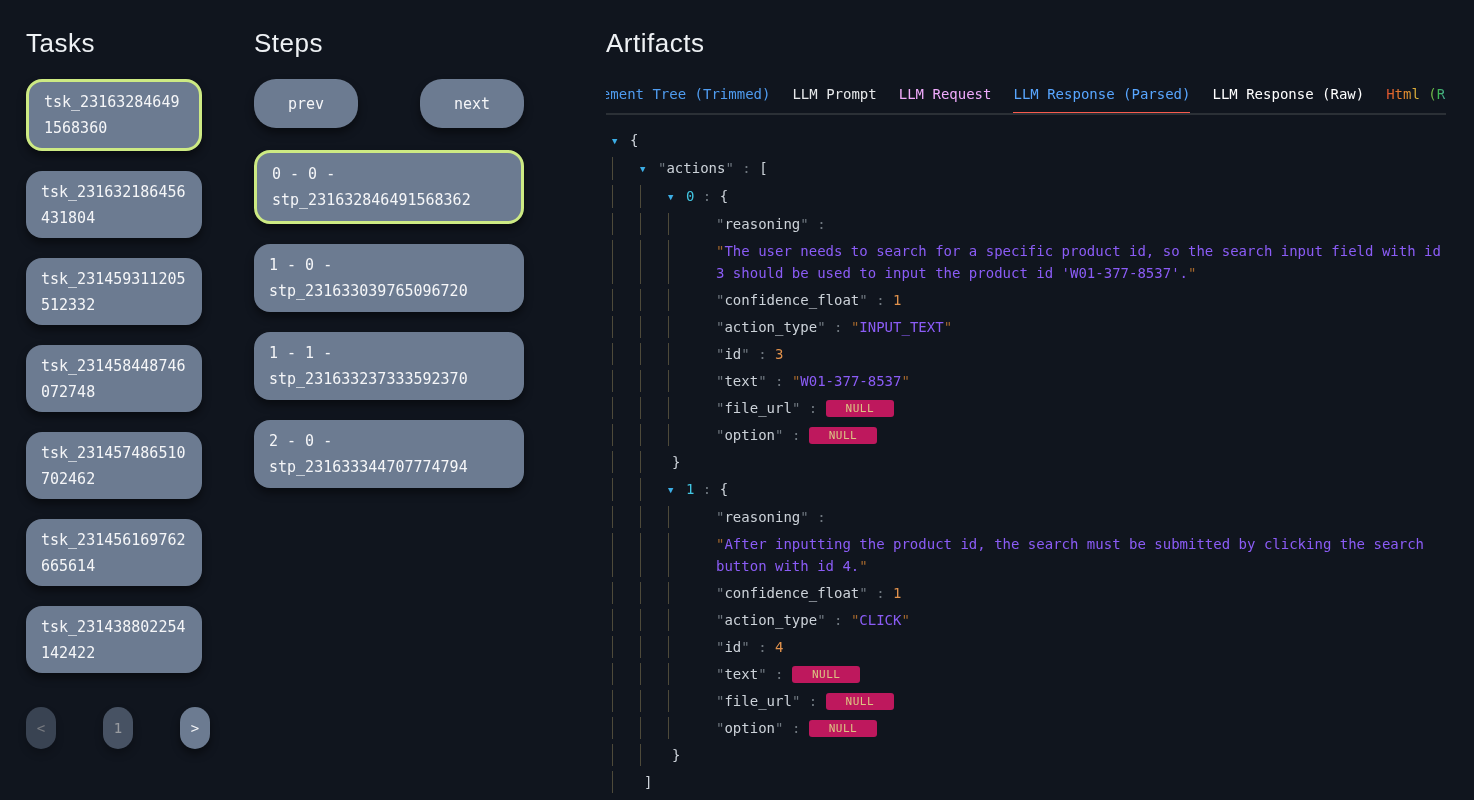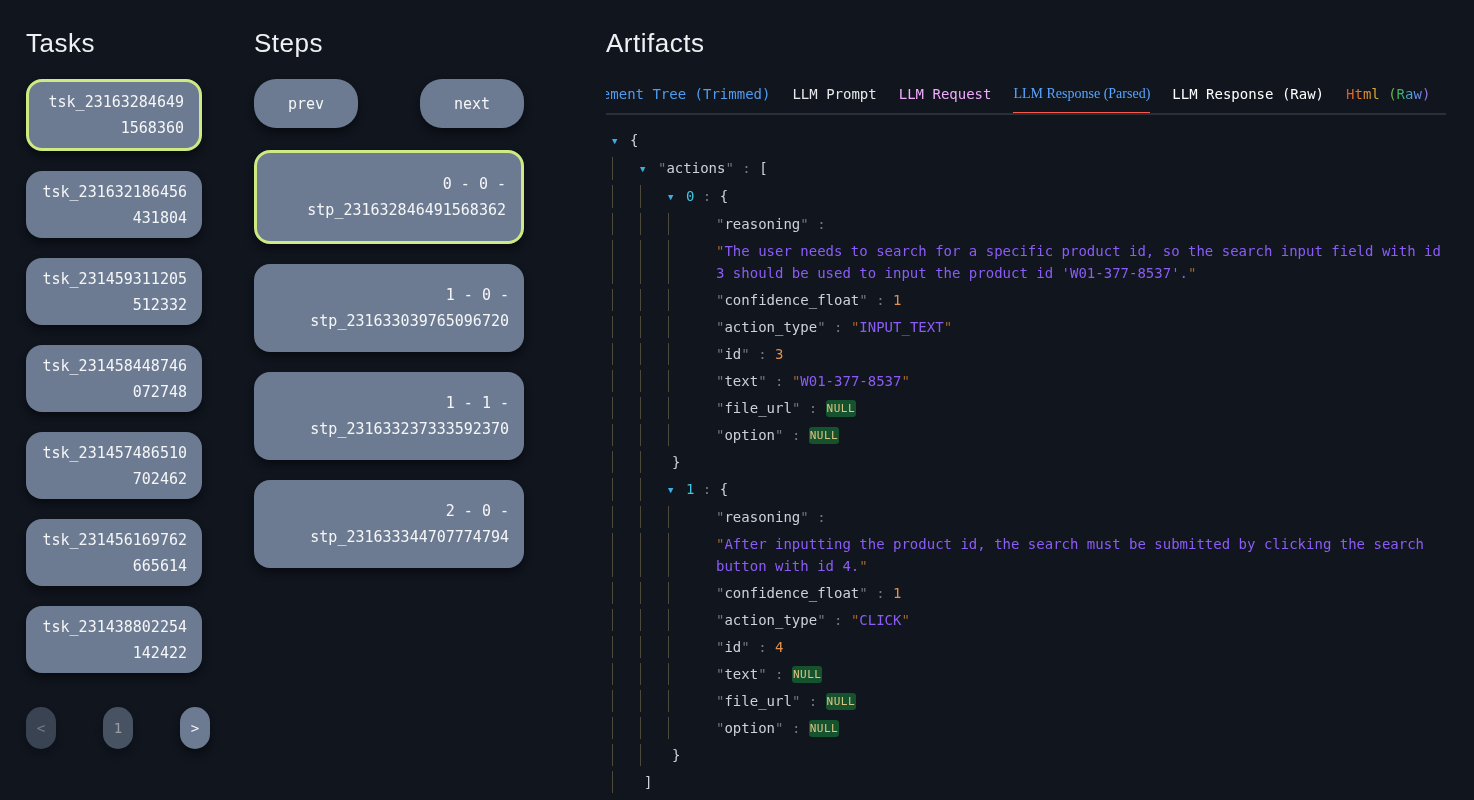--- a/index.html
+++ b/index.html
@@ -15,55 +15,55 @@
     font-size:26px;font-weight:500;color:#eef1f4;
     margin:16px 0 20px 0;letter-spacing:.5px;
   }
   
   .tasks{position:absolute;left:26px;top:12px;width:184px;}
   .btn{
     background:#6c7b91;color:#f5f6f8;
     border-radius:16px;
     box-shadow:0 5px 9px rgba(0,0,0,.45);
     display:flex;align-items:center;justify-content:center;
-    text-align:right;cursor:pointer;
+    text-align:left;cursor:pointer;
     font-family:"DejaVu Sans Mono","Liberation Mono",monospace;
   }
   .task-btn{
     width:176px;min-height:67px;margin-bottom:20px;
     box-sizing:border-box;padding:7px 15px;
     font-size:15px;line-height:26px;word-break:break-all;
   }
   .selected{border:3px solid #cdea83;}
   .pager{width:184px;display:flex;justify-content:space-between;margin-top:34px;}
   .pager-btn{
     width:30px;height:42px;border-radius:21px;font-size:14px;
   }
   .pager-btn.dim1{opacity:.45;}
   .pager-btn.dim2{opacity:.6;}
   
   .steps{position:absolute;left:254px;top:12px;width:270px;}
   .step-nav{display:flex;justify-content:space-between;margin-bottom:22px;}
   .nav-btn{width:104px;height:49px;border-radius:22px;font-size:15px;}
   .step-btn{
     width:270px;min-height:67px;margin-bottom:20px;
-    box-sizing:border-box;padding:18px 15px;
+    box-sizing:border-box;padding:8px 15px;
     font-size:15px;line-height:26px;
   }
   
   .artifacts{position:absolute;left:606px;top:12px;width:840px;}
   .tabs{
     margin-top:27px;display:flex;gap:22px;
     font-size:14px;white-space:nowrap;
     border-bottom:2px solid #2b3036;
     overflow:hidden;
   }
   .tab{padding-bottom:10px;cursor:pointer;flex:0 0 auto;}
   .tab:first-child{margin-left:-21px;}
-  .tab.active{border-bottom:3px solid #f75a4d;margin-bottom:-2px;font-family:Liberation Serif, serif;}
+  .tab.active{border-bottom:3px solid #f75a4d;margin-bottom:-2px;}
   .tab.t-rainbow{
     background:linear-gradient(90deg,#e0512f 0%,#e88a2e 22%,#d6c440 42%,#3fb950 62%,#4f9cf0 80%,#a66de0 100%);
     -webkit-background-clip:text;background-clip:text;color:transparent;
   }
   
   .viewer{margin-top:14px;font-size:14px;}
   .vline{display:flex;align-items:stretch;padding-left:6px;line-height:22px;padding-bottom:5px;}
   .guide{flex:0 0 27px;border-left:1px solid #4e4a3a;}
   .arr{flex:0 0 18px;color:#3caee6;font-size:9px;line-height:22px;padding-top:1px;cursor:pointer;}
   .ct{white-space:pre-wrap;word-break:break-word;min-width:0;}
@@ -71,22 +71,22 @@
   .ct.close{padding-left:4px;}
   .tk-p{color:#cdd3da;}
   .tk-kq{color:#707880;}
   .tk-k{color:#ccd2d9;}
   .tk-c{color:#707880;}
   .tk-i{color:#42c6e2;}
   .tk-s{color:#8b5cf6;}
   .tk-sq{color:#a3672d;}
   .tk-n{color:#e0914c;}
   .badge{
-    background:#14532d;color:#dcc482;
-    font-size:11px;padding:1px 1px;border-radius:3px;
+    background:#be185d;color:#dcc482;
+    font-size:11px;padding:1px 20px;border-radius:3px;
     letter-spacing:.5px;display:inline-block;line-height:15px;
     vertical-align:1px;
   }
 </style>
 </head>
 <body>
 
 <div class="tasks">
   <h1 class="col-title">Tasks</h1>
   <div id="task-list">

